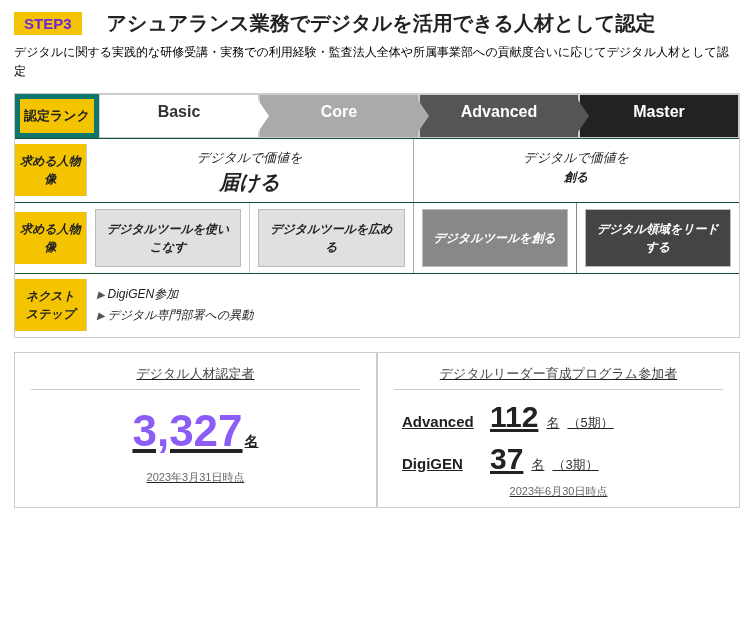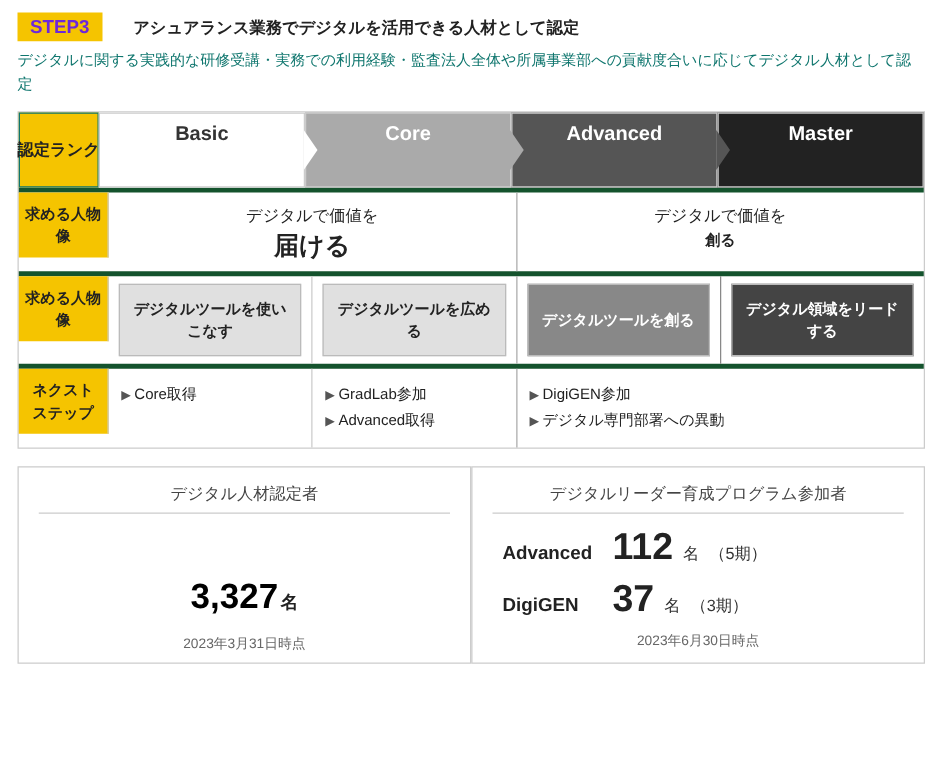--- a/index.html
+++ b/index.html
@@ -22,28 +22,28 @@
     .step-badge {
       background: #f5c400;
       color: #6d28d9;
       font-weight: bold;
       font-size: 15px;
       padding: 3px 10px;
       margin-right: 25px;
       white-space: nowrap;
     }
     .header-title {
-      font-size: 13px;
+      font-size: 20px;
       font-weight: bold;
       color: #222;
     }
 
     .sub-description {
       font-size: 12px;
-      color: #0f766e;
+      color: #000000;
       margin-bottom: 12px;
       line-height: 1.6;
     }
 
     
     .rank-table {
       border: 1.5px solid #ccc;
       width: 100%;
       margin-bottom: 14px;
     }
@@ -51,24 +51,24 @@
     
     .rank-header-row {
       display: flex;
       align-items: stretch;
     }
 
     .rank-label-col {
       background: #f5c400;
       font-weight: bold;
       text-align: center;
-      padding: 20px 6px;
-      border: 1px solid #0f766e;
+      padding: 8px 6px;
+      border: 5px solid #0f766e;
       white-space: nowrap;
-      width: 64px;
+      width: 84px;
       display: flex;
       align-items: center;
       justify-content: center;
       font-size: 13px;
     }
 
     .rank-cols {
       display: flex;
       flex: 1;
     }
@@ -118,22 +118,23 @@
       z-index: 10;
     }
     .rank-col.basic::after { border-left-color: #fff; }
     .rank-col.core::after { border-left-color: #aaa; }
     .rank-col.advanced::after { border-left-color: #555; }
     .rank-col.master::after { content: none; }
 
     
     .content-row {
       display: flex;
-      align-items: flex-start;
-      border-top: 4px solid #14532d;
+      align-items: center;
+      border-top: 1px solid #14532d;
+      font-style: italic;
     }
 
     .content-label {
       background: #f5c400;
       font-weight: bold;
       text-align: center;
       width: 72px;
       padding: 8px 4px;
       border-right: 1px solid #ccc;
       display: flex;
@@ -213,42 +214,42 @@
       content: '▶ ';
       font-size: 10px;
       color: #555;
     }
 
     
     .stats-row {
       display: flex;
       gap: 0;
       margin-top: 4px;
+      text-decoration: underline;
     }
 
     .stat-box {
       flex: 1;
       border: 1.5px solid #ccc;
       padding: 12px 16px 8px;
       text-align: center;
     }
 
     .stat-box-title {
       font-size: 13px;
       color: #444;
       margin-bottom: 8px;
       border-bottom: 1px solid #ccc;
       padding-bottom: 6px;
     }
 
     .stat-number {
-      font-size: 28px;
-      font-weight: bold;
-      color: #000000;
-      margin-top: 34px;
+      font-size: 44px;
+      font-weight: bold;
+      color: #8b5cf6;
     }
 
     .stat-unit {
       font-size: 14px;
       font-weight: bold;
       color: #222;
     }
 
     .stat-date {
       font-size: 11px;
@@ -371,41 +372,20 @@
         </div>
       </div>
     </div>
   </div>
 
   <div class="content-row">
     <div class="content-label">
       <span>ネクスト<br>ステップ</span>
     </div>
     <div class="content-area">
-      <div class="group-left">
-        <div class="group-cols">
-          <div class="next-step-col" style="flex:1; border-right:1px solid #ccc;">
-            <ul class="next-step-list">
-              <li>
-                <span>Core取得</span>
-              </li>
-            </ul>
-          </div>
-          <div class="next-step-col" style="flex:1;">
-            <ul class="next-step-list">
-              <li>
-                <span>GradLab参加</span>
-              </li>
-              <li>
-                <span>Advanced取得</span>
-              </li>
-            </ul>
-          </div>
-        </div>
-      </div>
       <div class="group-right">
         <div class="next-step-col">
           <ul class="next-step-list">
             <li>
               <span>DigiGEN参加</span>
             </li>
             <li>
               <span>デジタル専門部署への異動</span>
             </li>
           </ul>

